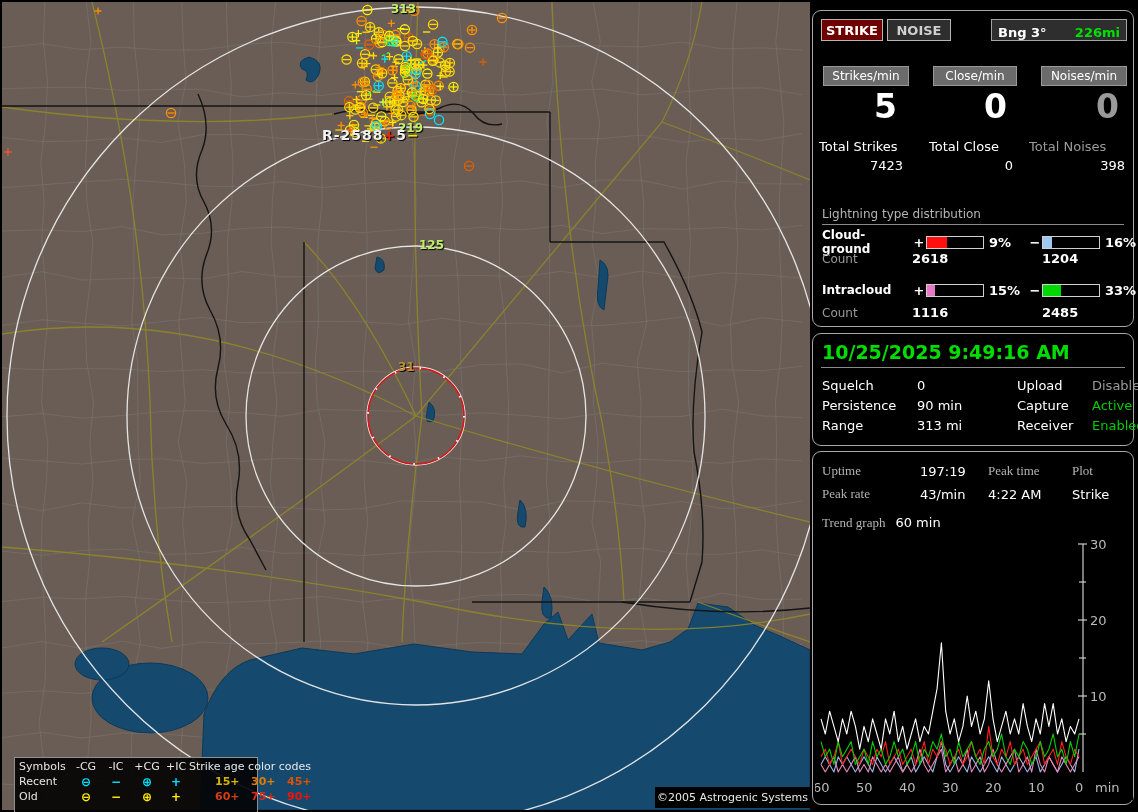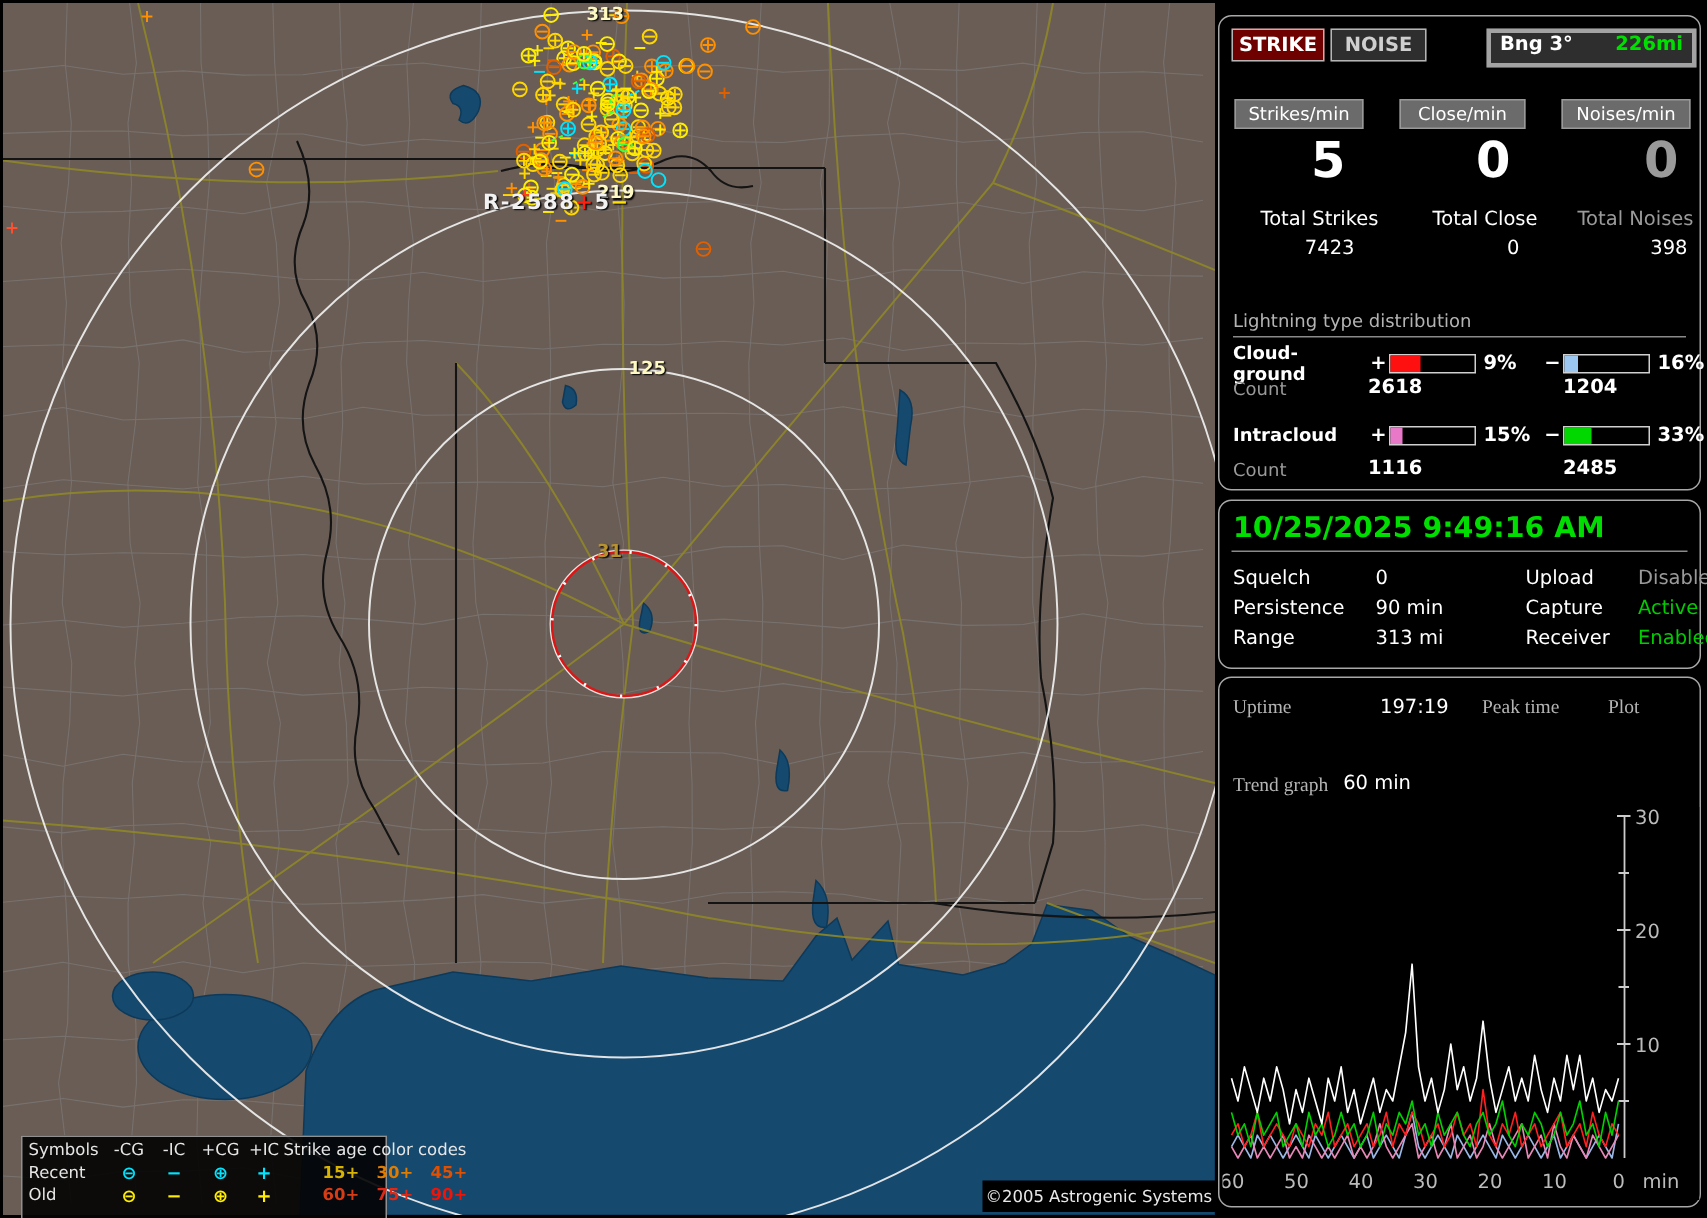--- a/index.html
+++ b/index.html
@@ -1,21 +1,21 @@
 <!DOCTYPE html>
 <html><head>
 <meta charset="utf-8">
 <style>
   html,body{margin:0;padding:0;background:#000;}
   body{width:1138px;height:812px;position:relative;overflow:hidden;
        font-family:"DejaVu Sans","Liberation Sans",sans-serif;color:#fff;}
   
   #map-wrap{position:absolute;left:2px;top:2px;width:808px;height:808px;background:#6a5d55;}
   #map-svg{position:absolute;left:0;top:0;}
-  .ring-label{position:absolute;font-size:12px;font-weight:bold;color:#fef9c3;
+  .ring-label{position:absolute;font-size:12px;font-weight:bold;color:#bef264;
               text-shadow:1px 1px 1px #000;pointer-events:none;}
   .ring-label.inner{color:#b8922f;}
   #range-annotation{position:absolute;left:320px;top:125px;font-size:14px;font-weight:bold;
               color:#f2f2f2;text-shadow:1px 1px 1px #000;letter-spacing:1px;}
   #range-annotation .r-plus{color:#ff2010;}
   #range-annotation .r-minus{color:#ffe000;}
   #copyright-bar{position:absolute;left:653px;top:785px;width:155px;height:21px;background:#000;
               font-size:11px;color:#e8e8e8;display:flex;align-items:center;justify-content:center;}
   
   #map-legend{position:absolute;left:12px;top:755px;width:244px;height:64px;
@@ -31,28 +31,28 @@
   
   .panel{position:absolute;background:#000;border:1px solid #a8a8a8;border-radius:9px;box-sizing:border-box;}
   #panel-top{left:812px;top:10px;width:322px;height:317px;}
   #panel-mid{left:812px;top:333px;width:322px;height:113px;}
   #panel-bot{left:812px;top:451px;width:322px;height:354px;}
   .btn{position:absolute;top:8px;height:20px;border:1px solid #b5b5b5;font-weight:bold;
        font-size:13px;display:flex;align-items:center;justify-content:center;cursor:pointer;}
   #strike-btn{left:8px;width:60px;background:#6e0000;color:#fff;}
   #noise-btn{left:74px;width:62px;background:#2e2e2e;color:#cfcfcf;}
   #bng-box{position:absolute;left:178px;top:8px;width:134px;height:20px;background:#2e2e2e;
-       border:3px solid #a3a3a3;display:flex;align-items:flex-start;font-size:13px;font-weight:bold;}
+       border:1px solid #a3a3a3;display:flex;align-items:flex-end;font-size:13px;font-weight:bold;}
   #bng-box .bng{margin-left:6px;color:#fff;}
   #bng-box .dist{margin-left:auto;margin-right:6px;color:#00e000;}
   .rate-label{position:absolute;top:55px;height:18px;background:#6b6b6b;border:1px solid #999;
        color:#fff;font-size:12px;display:flex;align-items:center;justify-content:center;}
   .rate-val{position:absolute;top:76px;font-size:33px;font-weight:bold;text-align:right;}
   .muted{color:#9a9a9a;}
-  .tot-label{position:absolute;top:128px;font-size:13px;text-align:right;}
+  .tot-label{position:absolute;top:128px;font-size:13px;text-align:left;}
   .tot-val{position:absolute;top:147px;font-size:13px;text-align:right;}
   #dist-title{position:absolute;left:9px;right:9px;top:196px;font-size:12px;color:#b4b4b4;
        border-bottom:1px solid #8a8a8a;padding-bottom:3px;}
   .dist-row{position:absolute;left:9px;right:7px;height:16px;display:grid;
        grid-template-columns:90px 14px 58px 44px 14px 58px 40px;align-items:center;}
   .dist-row .dlabel{font-weight:bold;font-size:12px;color:#fff;}
   .dist-row .sign{font-weight:bold;font-size:13px;text-align:center;}
   .bar{height:11px;border:1px solid #d0d0d0;background:#000;position:relative;}
   .bar .bar-fill{position:absolute;left:0;top:0;bottom:0;}
   .pct{font-weight:bold;font-size:13px;padding-left:5px;}
@@ -714,20 +714,26 @@
   </div>
 </div>
 
 <div id="panel-bot" class="panel">
   <div class="stat-row" style="top:10px">
     <span class="glabel">Uptime</span>
     <span>197:19</span>
     <span class="glabel">Peak time</span>
     <span class="glabel">Plot</span>
   </div>
+  <div class="stat-row" style="top:33px">
+    <span class="glabel">Peak rate</span>
+    <span>43/min</span>
+    <span>4:22 AM</span>
+    <span>Strike</span>
+  </div>
   <div id="trend-row">
     <span class="glabel">Trend graph</span>
     <span>60 min</span>
   </div>
   <svg id="trend-chart" width="318" height="262" viewBox="0 0 318 262">
     <rect x="0" y="0" width="318" height="262" fill="#000"></rect>
     <g id="tc-axis" stroke="#cccccc" stroke-width="1.2" fill="none">
         <line x1="268" y1="6" x2="268" y2="234"></line>
         <line x1="263" y1="158" x2="272" y2="158"></line>
         <line x1="263" y1="82" x2="272" y2="82"></line>

